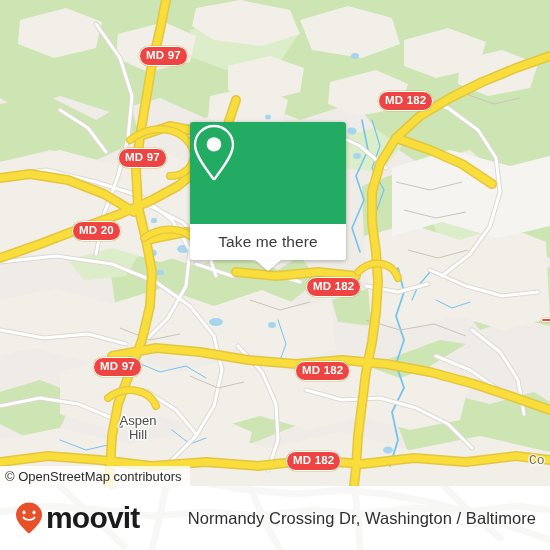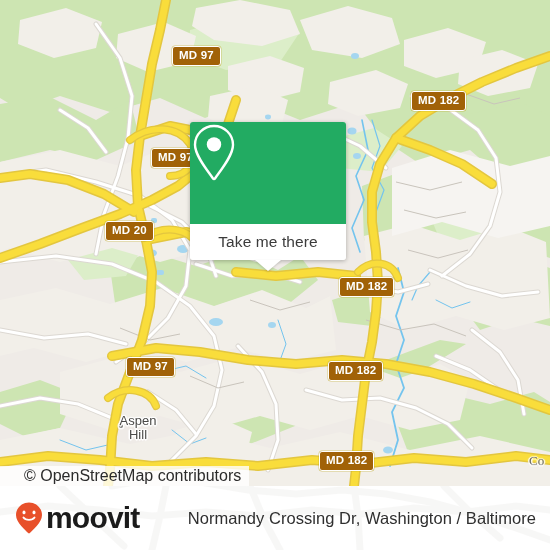--- a/index.html
+++ b/index.html
@@ -16,34 +16,33 @@
     position: absolute; left: 0; top: 0;
     width: 550px; height: 486px;
     background: #efebe7;
     overflow: hidden;
   }
   #map svg { position: absolute; left: 0; top: 0; display: block; }
 
   
   .shield {
     position: absolute;
-    background: #a16207;
+    background: #ef4444;
     border: 1.5px solid #ffffff;
-    border-radius: 3px;
+    border-radius: 10px;
     color: #ffffff;
     font-family: "Liberation Sans", sans-serif;
     font-weight: bold;
     font-size: 11.5px;
     line-height: 15px;
     padding: 1px 6px 2px 6px;
     letter-spacing: 0.2px;
     white-space: nowrap;
     text-shadow: 0 0 1px rgba(120,105,0,0.25);
     box-shadow: 0 0 0 0.5px rgba(190,170,30,0.55);
-    margin-left: 33px;
   }
 
   
   .place-label {
     position: absolute;
     color: #4a4a48;
     font-family: "Liberation Sans", sans-serif;
     font-size: 13px;
     line-height: 14px;
     text-align: center;
@@ -55,21 +54,21 @@
   .place-dot {
     position: absolute;
     width: 4px; height: 4px;
     border-radius: 50%;
     background: #7a7a76;
     box-shadow: 0 0 0 1.5px rgba(255,255,255,0.85);
   }
   .edge-label {
     position: absolute;
     color: #6b6b68;
-    font-family: Liberation Serif, serif;
+    font-family: Liberation Mono, monospace;
     font-size: 13px;
     white-space: pre;
     text-shadow: -1.5px 0 1px #fff, 1.5px 0 1px #fff, 0 -1.5px 1px #fff, 0 1.5px 1px #fff;
   }
 
   
   #popup {
     position: absolute;
     left: 190px; top: 122px;
     width: 156px;
@@ -106,26 +105,26 @@
     border-right: 13px solid transparent;
     border-top: 11px solid #ffffff;
     filter: drop-shadow(0 1px 1px rgba(0,0,0,0.16));
   }
 
   
   #attribution {
     position: absolute;
     left: 0; top: 466px;
     height: 20px;
-    padding: 0 8px 0 24px;
+    padding: 0 8px 0 5px;
     display: flex; align-items: center;
     background: rgba(255,255,255,0.80);
     color: #2b2b2b;
     font-family: "Liberation Sans", sans-serif;
-    font-size: 16px;
+    font-size: 13px;
     z-index: 15;
   }
 
   
   #footer {
     position: absolute;
     left: 0; top: 486px;
     width: 550px; height: 64px;
     background: #ffffff;
     overflow: hidden;

